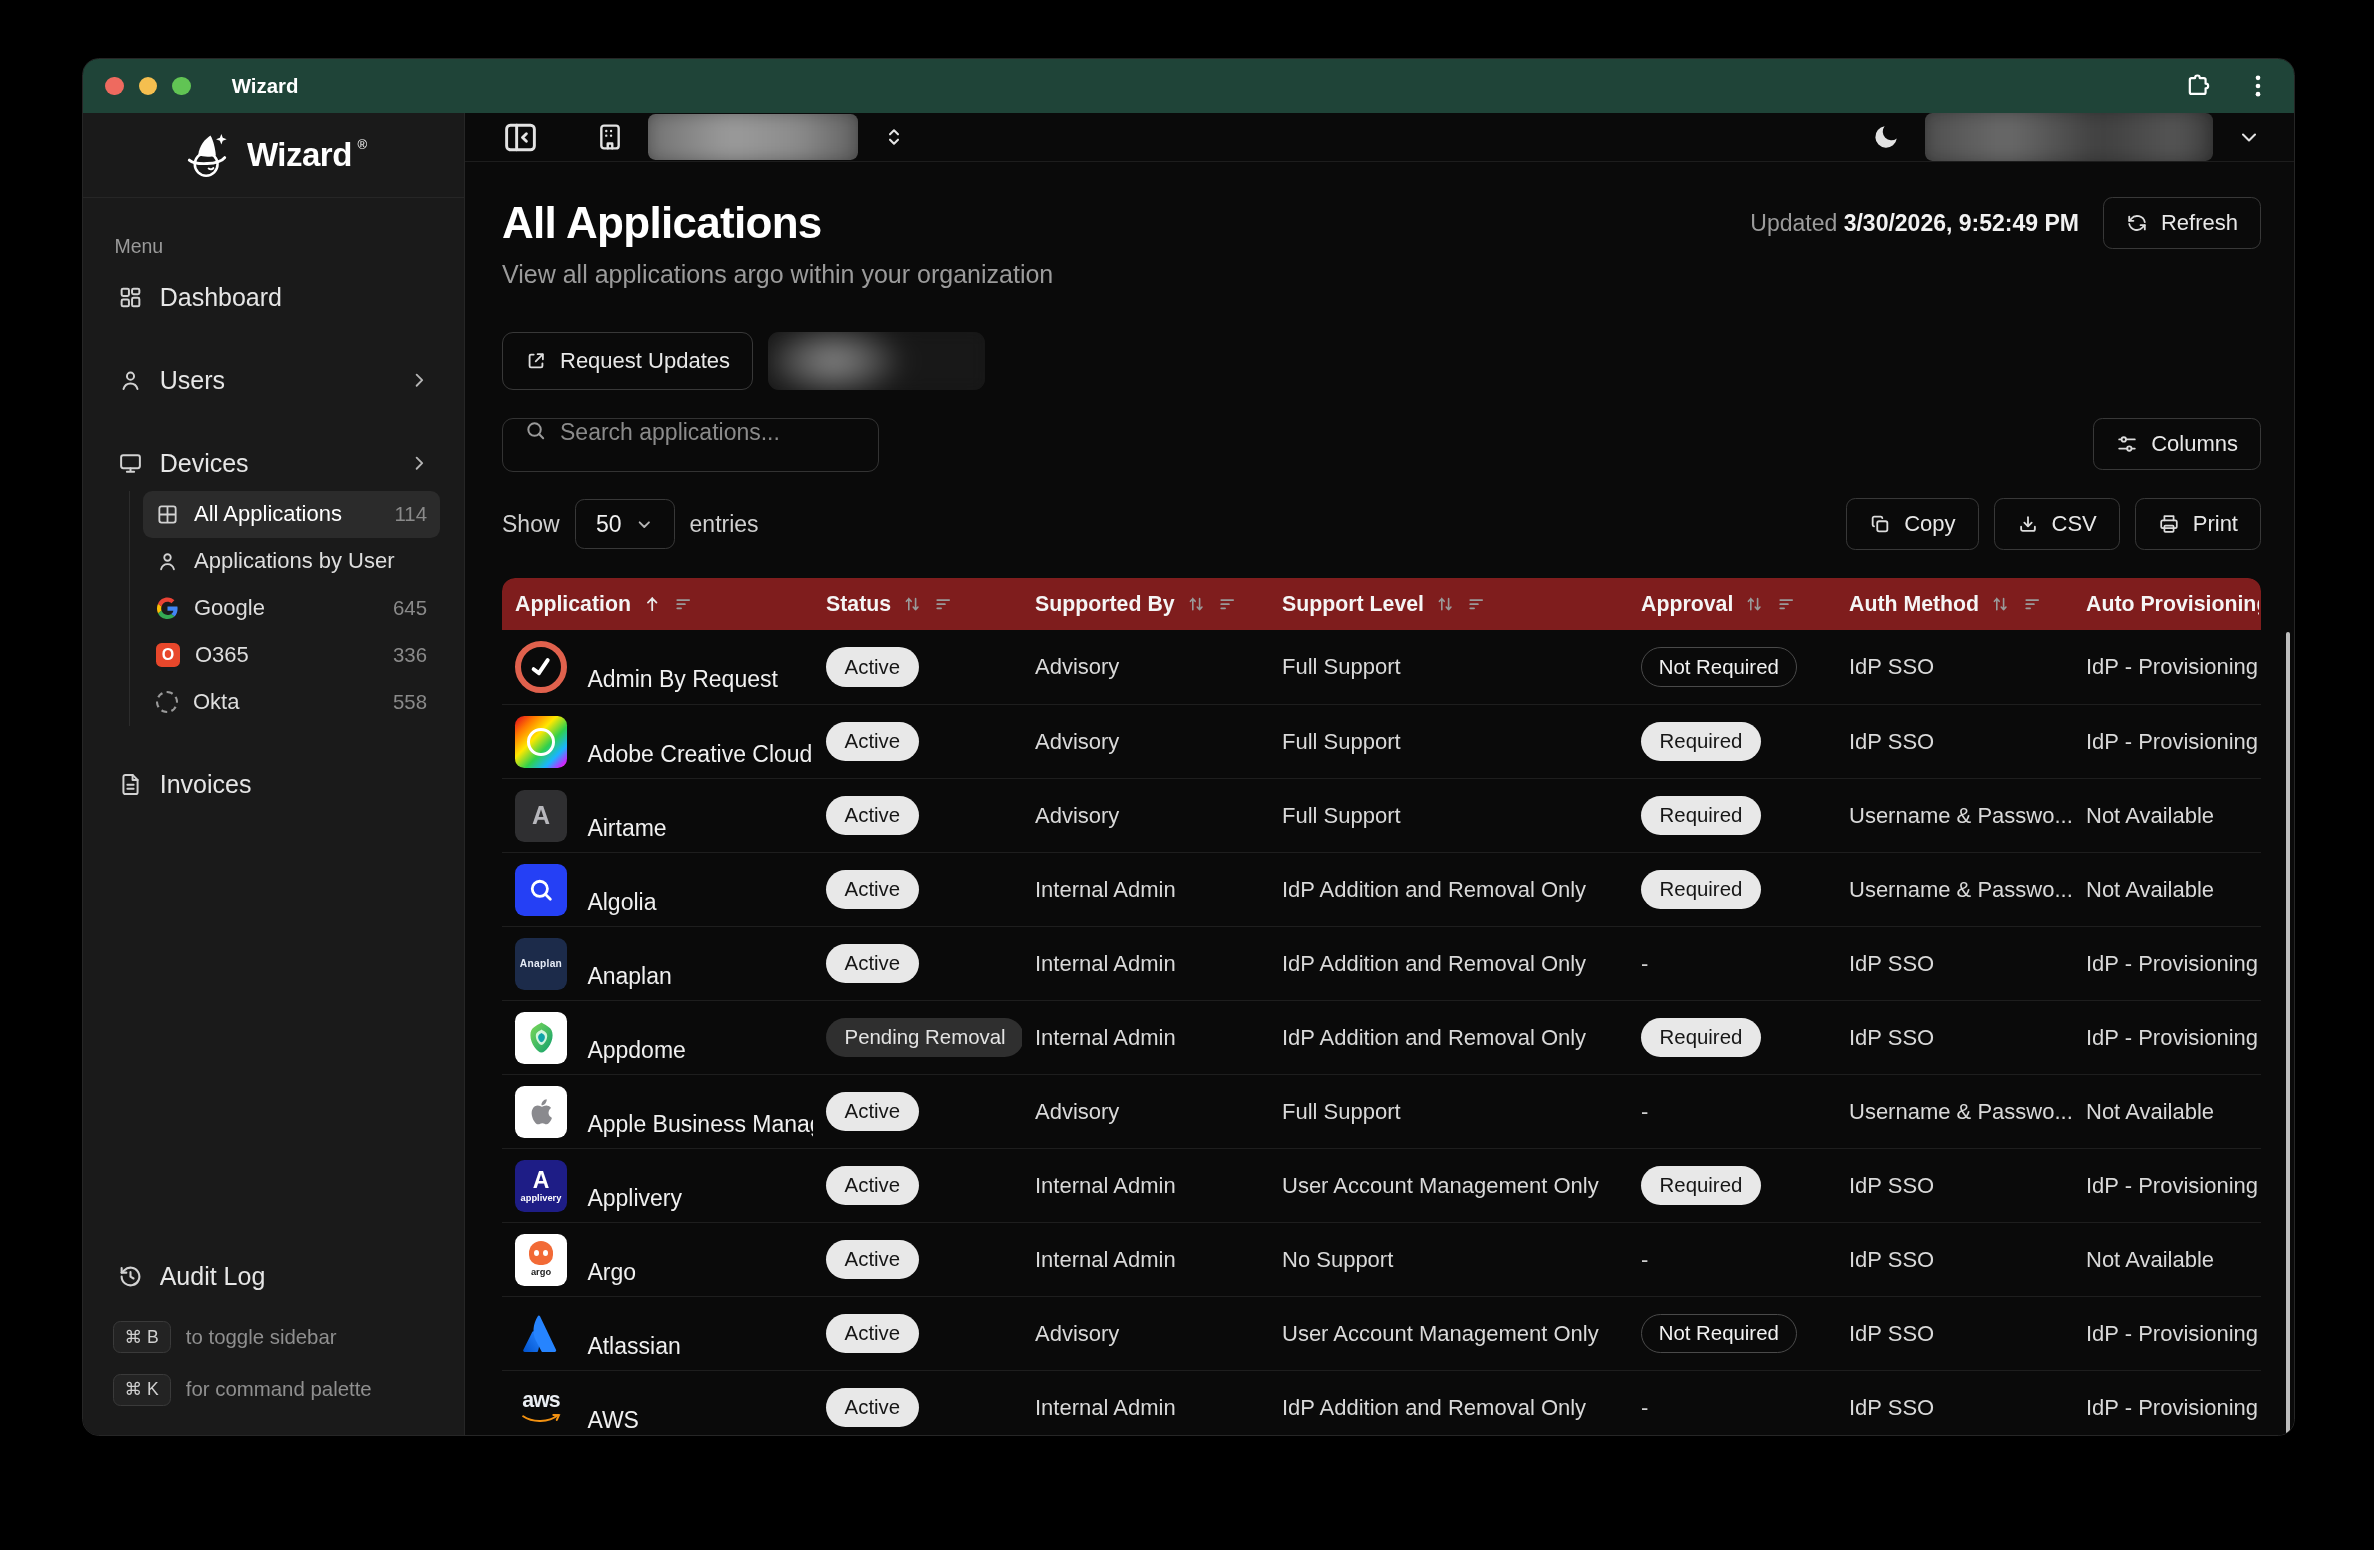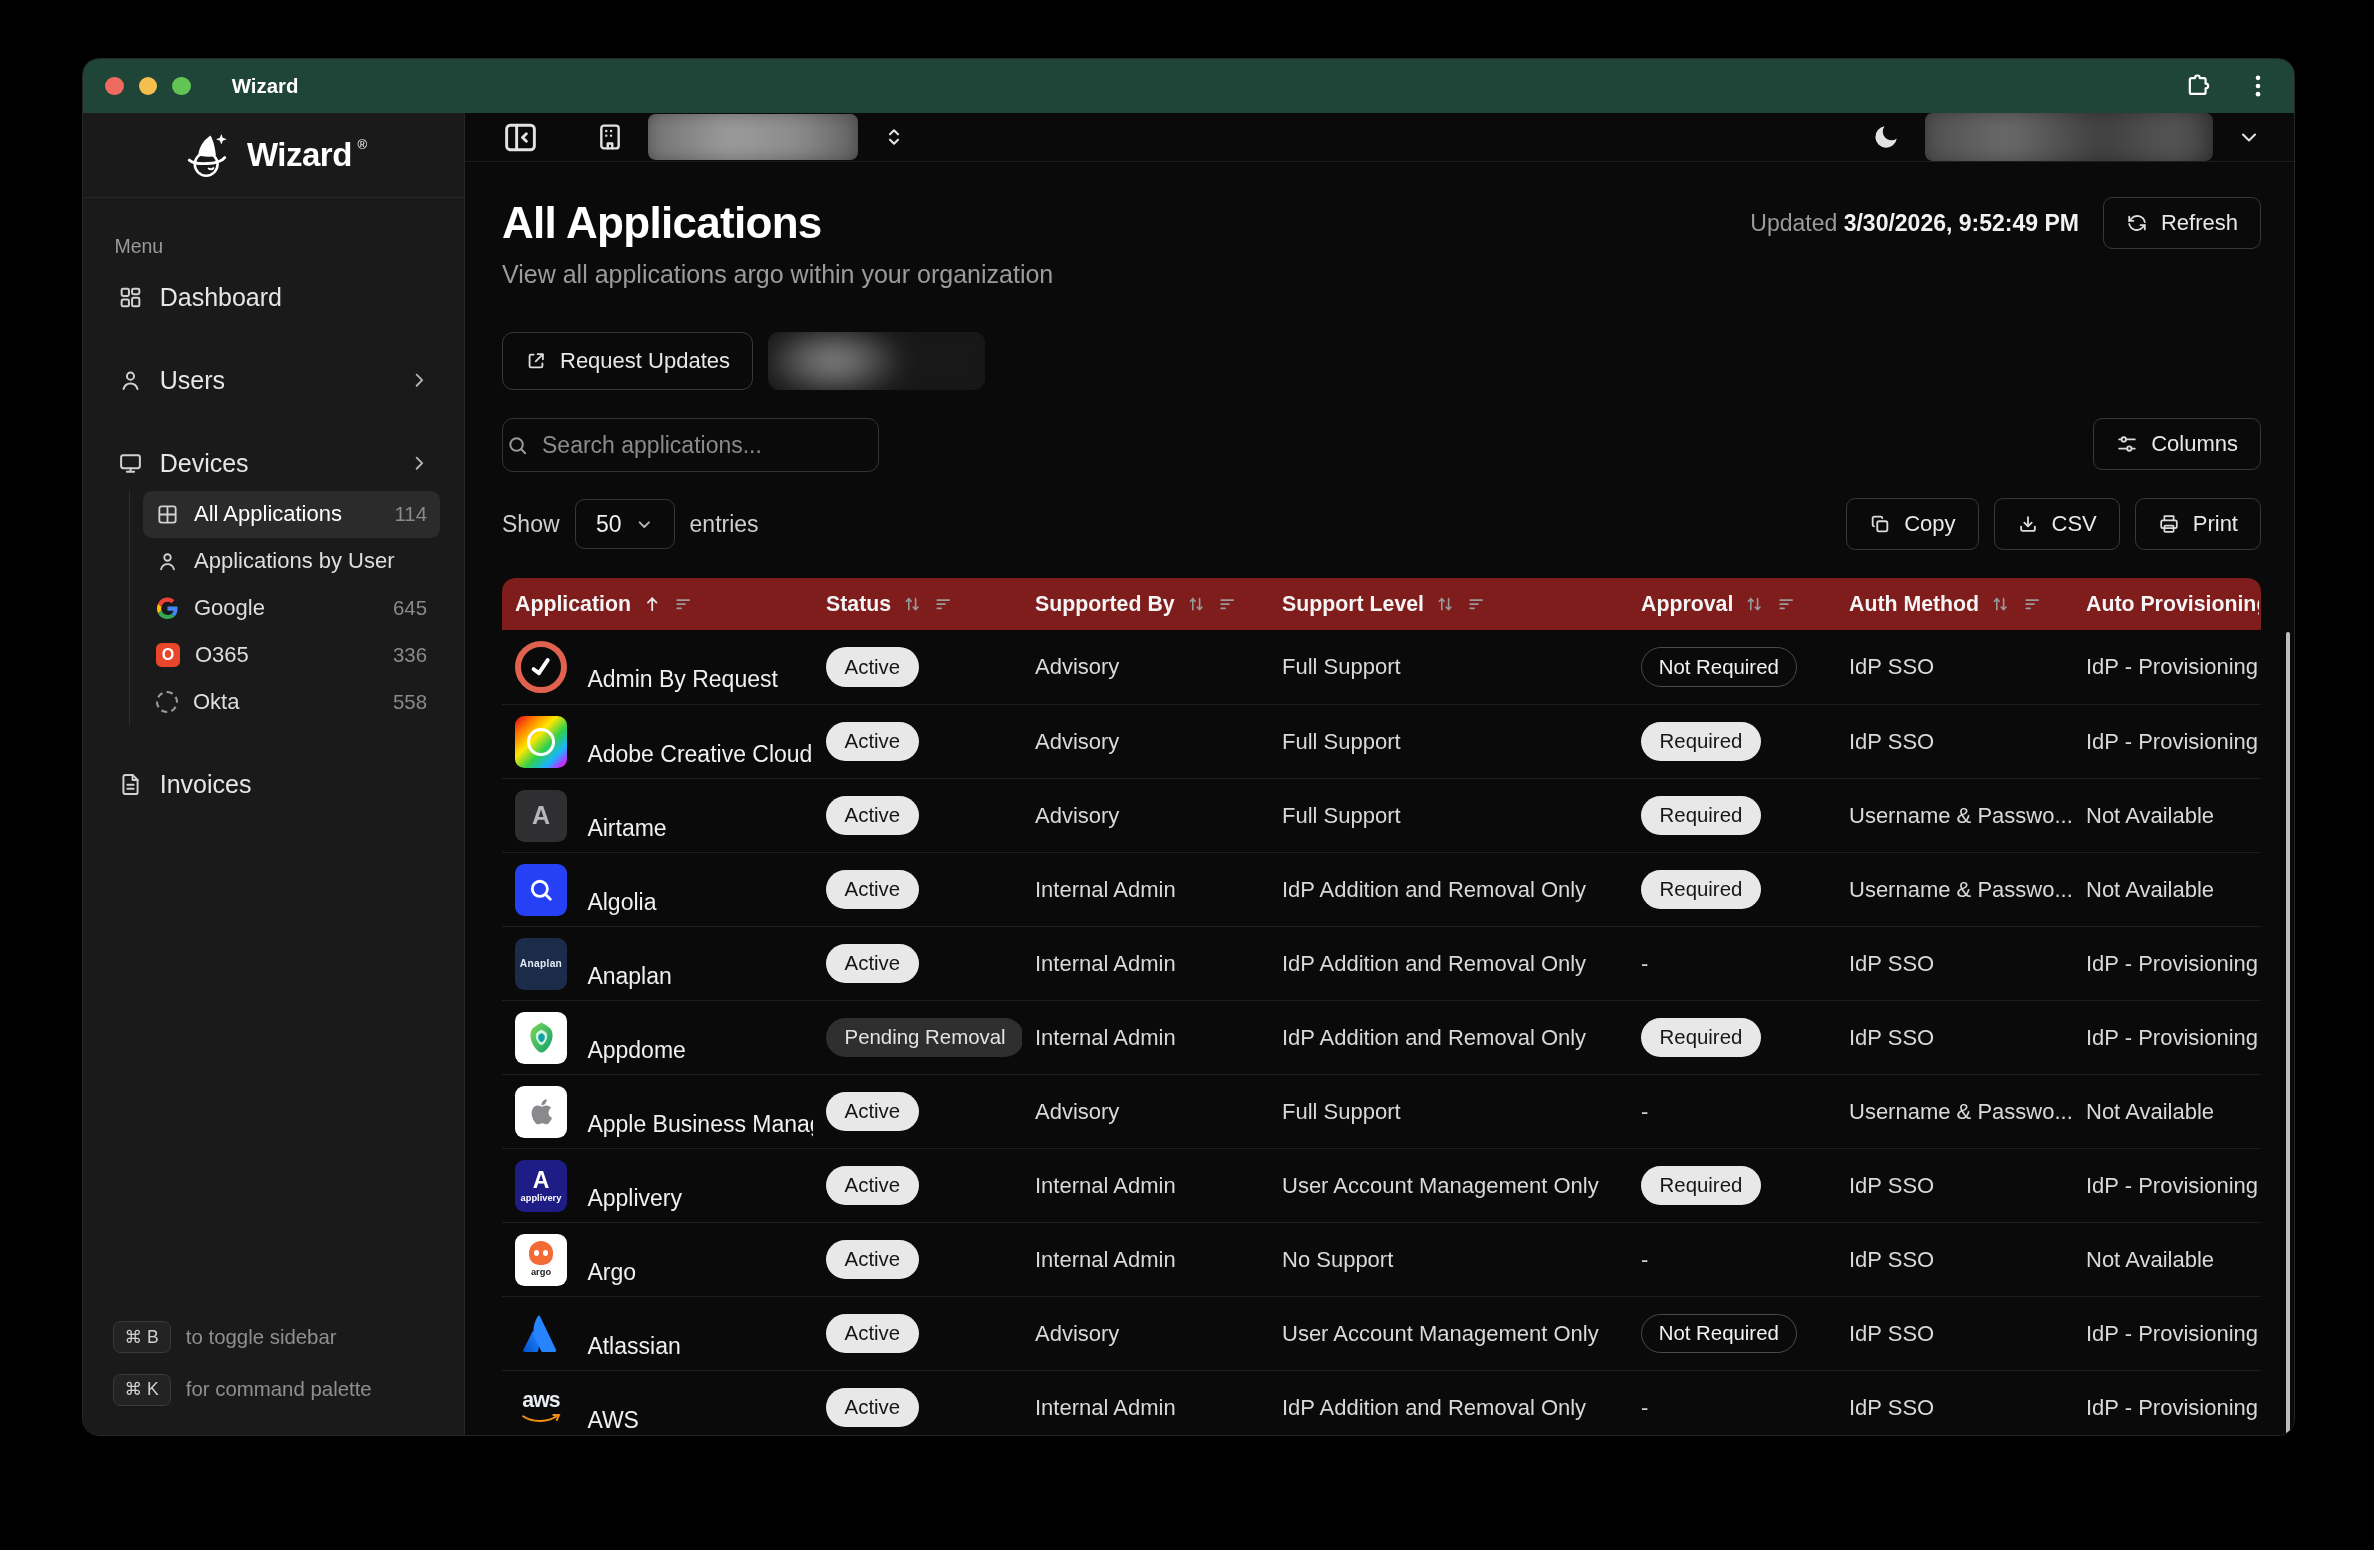--- a/index.html
+++ b/index.html
@@ -85,21 +85,21 @@
   .btn .icn { width:22px; height:22px; color:#dcdcdc; }
   .subtitle { color:#9b9b9b; font-size:25px; margin-top:11px; }
 
   .actions-row { display:flex; align-items:center; gap:15px; margin-top:43px; }
   .btn-lg { height:58px; border-radius:11px; }
   .btn-blur { width:217px; height:58px; border-radius:11px; background:#141414; }
   .btn-blur .blob { background:radial-gradient(closest-side at 32% 50%, #8f8f8f, #4a4a4a 60%, #181818 95%); }
 
   .search-row { display:flex; align-items:flex-start; justify-content:space-between; margin-top:28px; }
   .searchbox { width:377px; height:54px; border:1.4px solid #333; border-radius:11px;
-    display:flex; align-items:center; gap:13px; padding:0 3px; }
+    display:flex; align-items:flex-start; gap:13px; padding:0 21px; }
   .searchbox .icn { width:23px; height:23px; color:#9a9a9a; }
   .searchbox input { flex:1; background:transparent; border:none; outline:none; color:#e8e8e8;
     font-size:23px; font-family:inherit; }
   .searchbox input::placeholder { color:#8b8b8b; }
 
   .show-row { display:flex; align-items:center; justify-content:space-between; margin-top:26px; }
   .show-left { display:flex; align-items:center; gap:15px; color:#cfcfcf; font-size:23px; }
   .select-box { width:100px; height:50px; border:1.4px solid #383838; border-radius:9.3px;
     display:flex; align-items:center; justify-content:center; gap:13px; color:#f0f0f0; font-size:23px; }
   .select-box .icn { width:18.6px; height:18.6px; color:#b5b5b5; }
@@ -282,20 +282,30 @@
               <svg viewBox="0 0 24 24" fill="none" stroke="currentColor" stroke-width="1.9" stroke-linecap="round" stroke-linejoin="round">
                 <path d="M14 2.8H7A1.8 1.8 0 0 0 5.2 4.6v14.8A1.8 1.8 0 0 0 7 21.2h10a1.8 1.8 0 0 0 1.8-1.8V7.6z"></path>
                 <path d="M14 2.8v4.8h4.8M9 12.2h6M9 16h6"></path>
               </svg>
             </span>
             <span class="lbl">Invoices</span>
           </div>
         </nav>
 
       <div class="side-footer">
+        <div class="nav-item">
+          <span class="icn">
+            <svg viewBox="0 0 24 24" fill="none" stroke="currentColor" stroke-width="2" stroke-linecap="round" stroke-linejoin="round">
+                <path d="M3.5 12a8.5 8.5 0 1 0 2.6-6.1L3.5 8.3"></path>
+                <path d="M3.5 3.8v4.5H8"></path>
+                <path d="M12 7.8v4.4l2.9 1.7"></path>
+              </svg>
+          </span>
+          <span class="lbl">Audit Log</span>
+        </div>
         <div class="shortcut">
           <span class="kbd">⌘ B</span>
           <span class="sc-label">to toggle sidebar</span>
         </div>
         <div class="shortcut">
           <span class="kbd">⌘ K</span>
           <span class="sc-label">for command palette</span>
         </div>
       </div>
     </aside>

